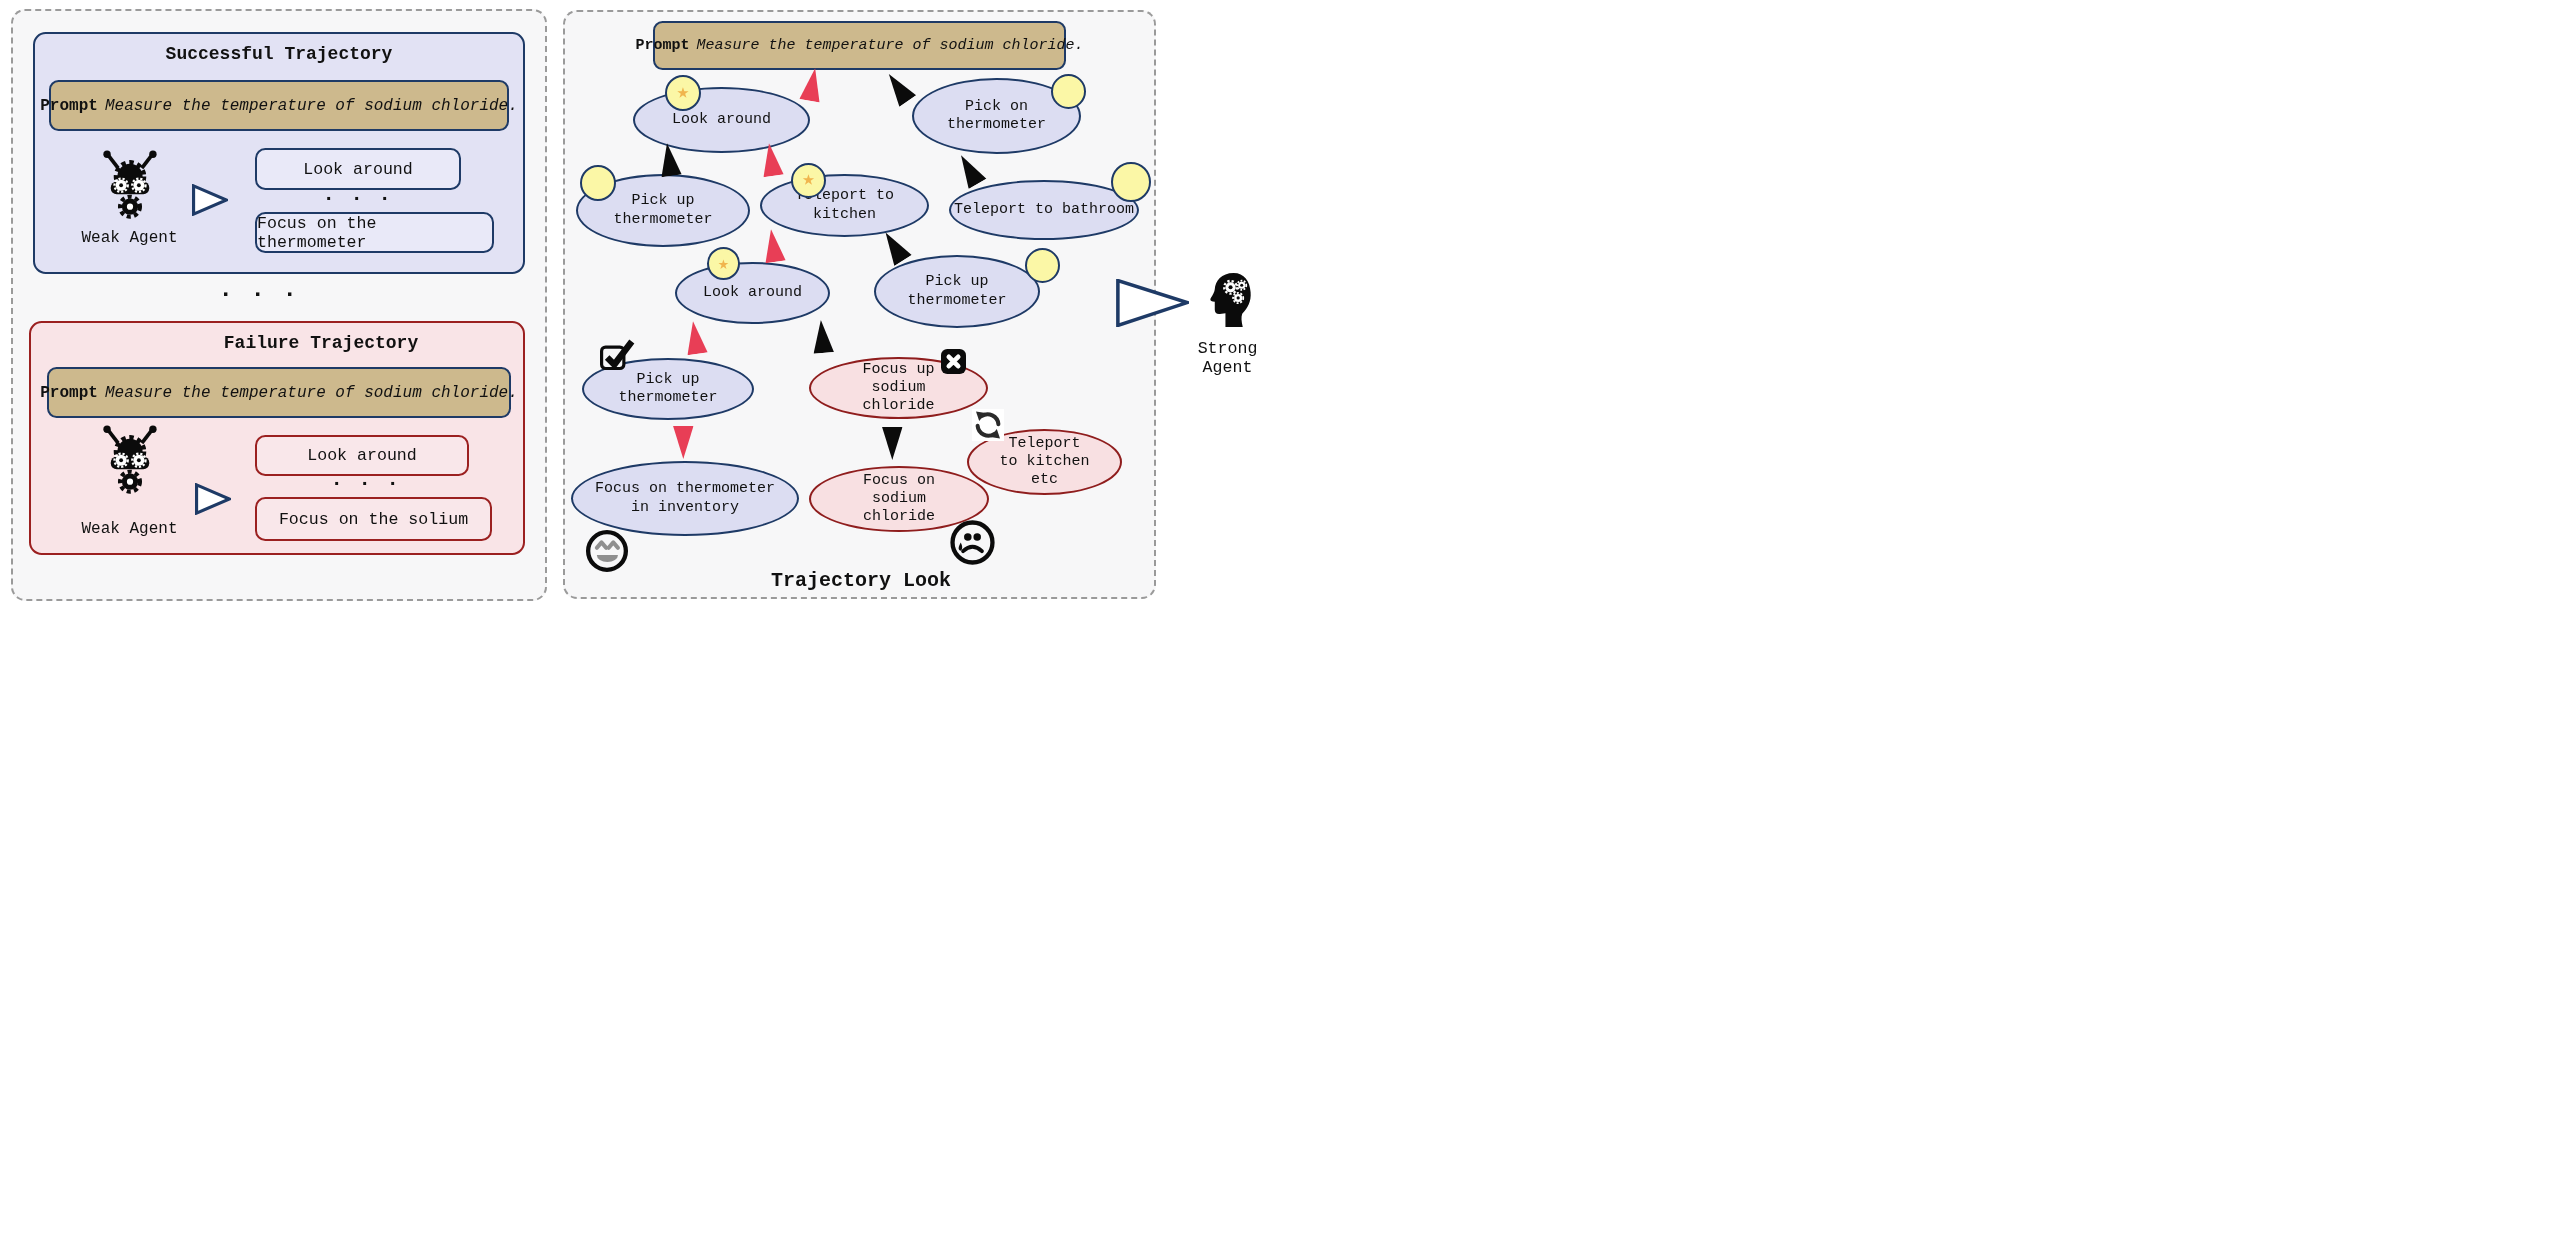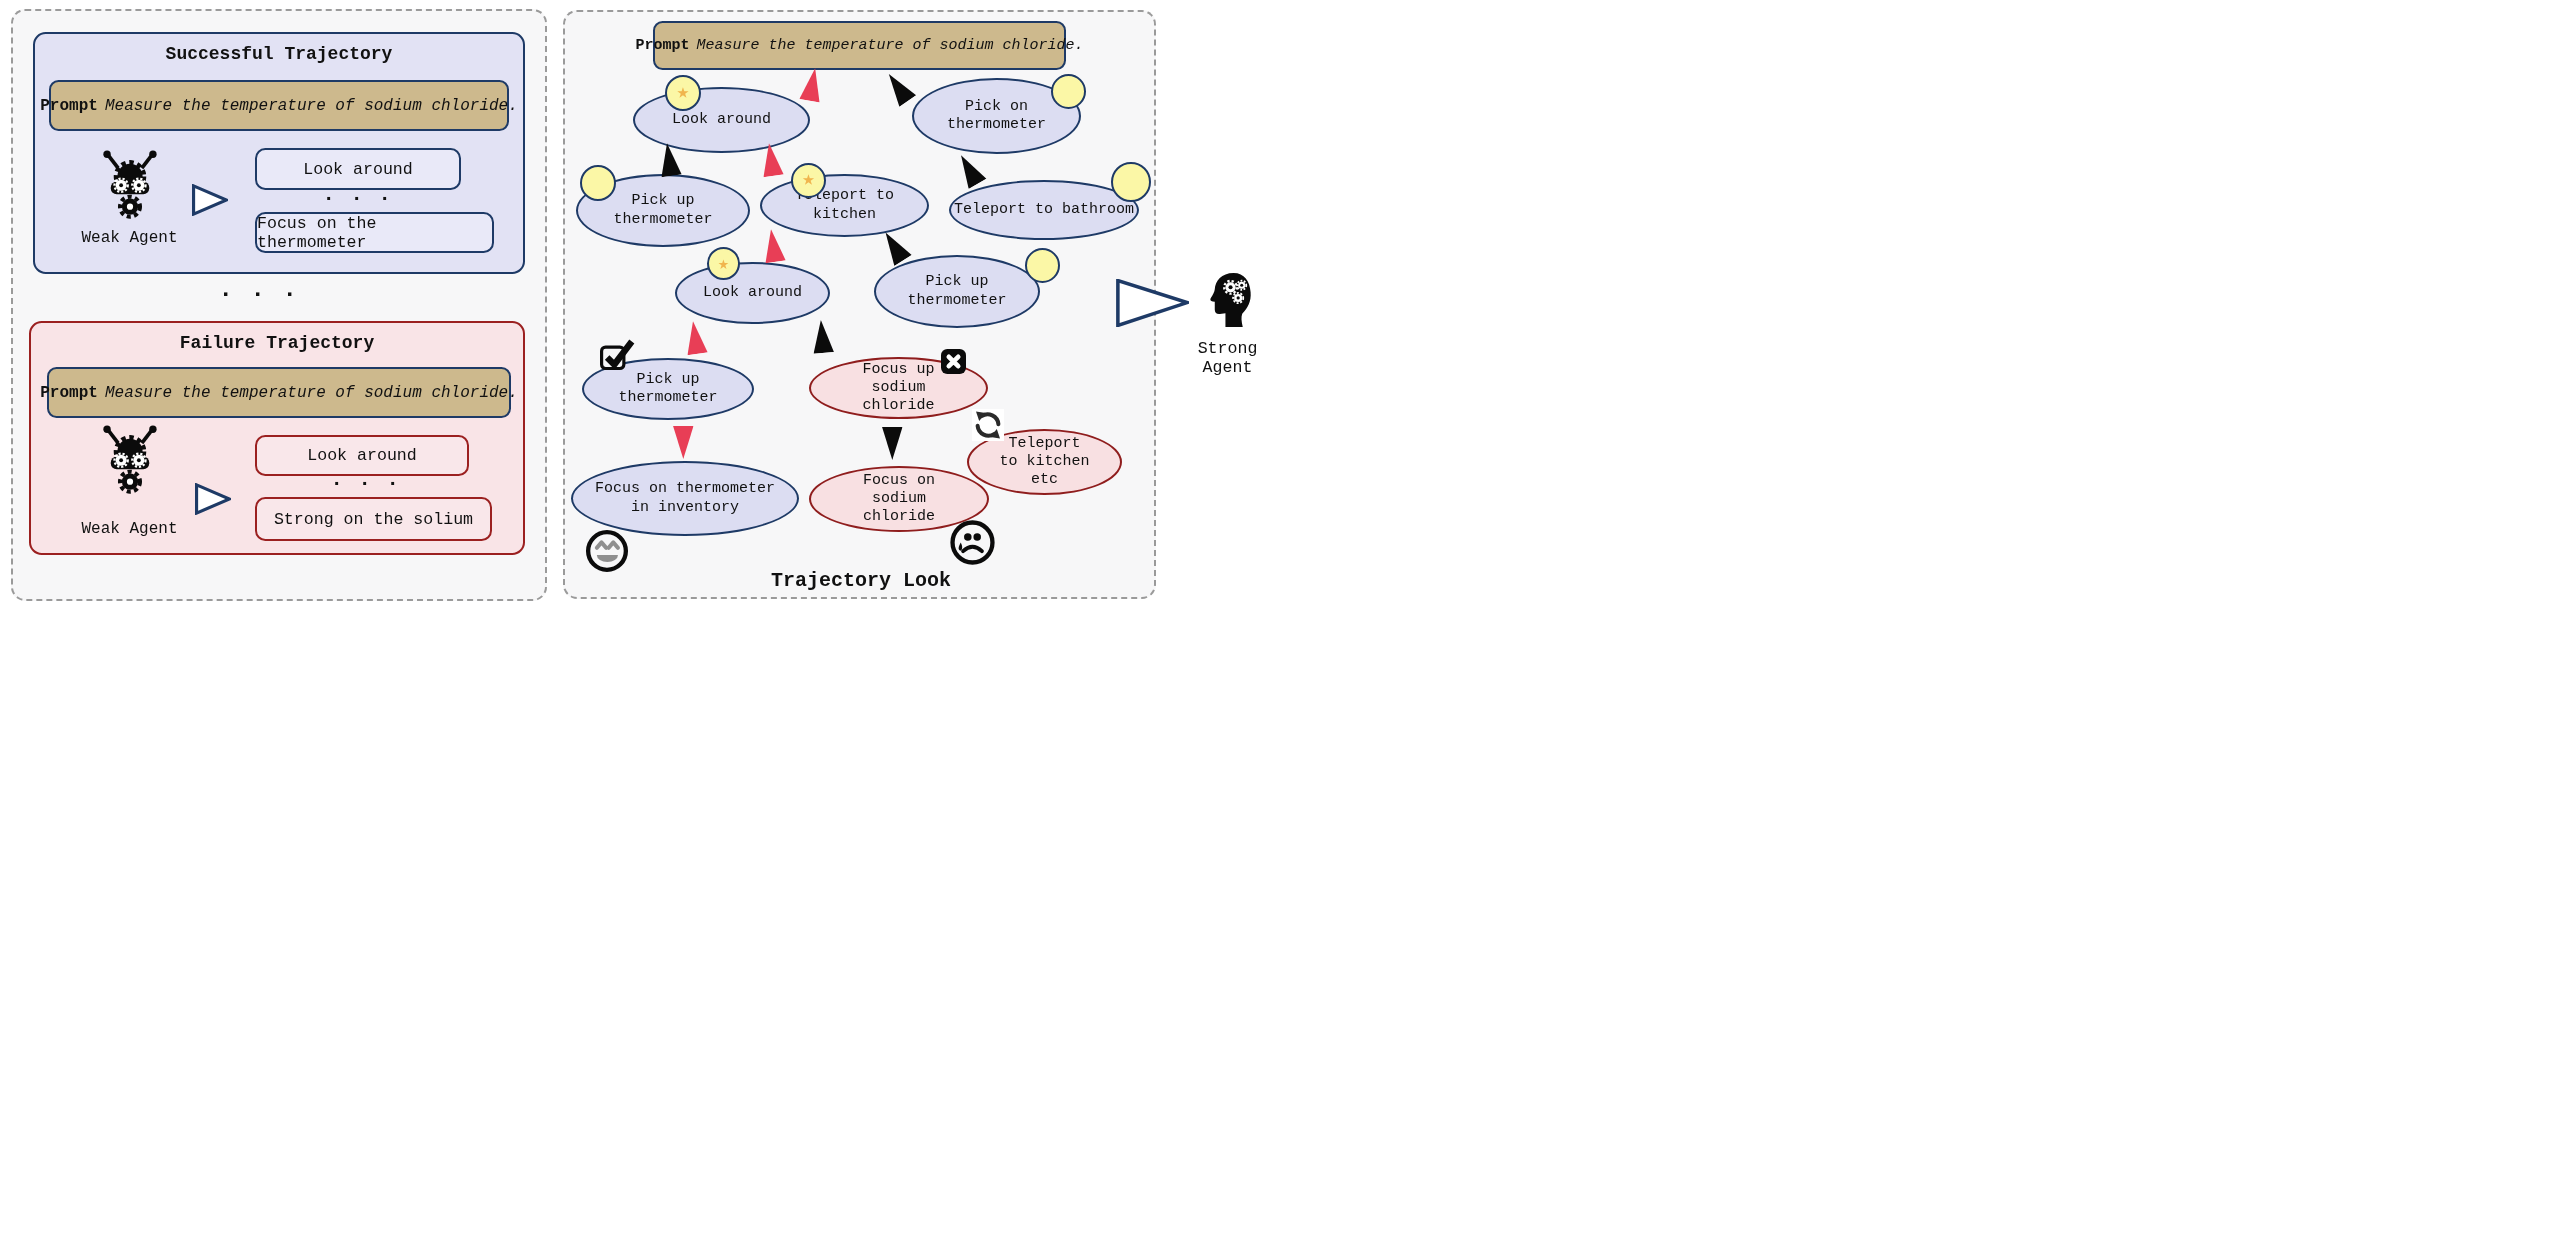--- a/index.html
+++ b/index.html
@@ -75,21 +75,21 @@
     <span>Look around</span>
   </div>
   <div class="dots" style="left:302px;top:187px;width:111px;">· · ·</div>
   <div class="stepbox blue" style="left:255px;top:212px;width:239px;height:41px;">
     <span>Focus on the thermometer</span>
   </div>
 
   <div class="dots" style="left:203px;top:281px;width:111px;font-size:24px;">· · ·</div>
 
   <div class="bigbox red" style="left:29px;top:321px;width:496px;height:234px;"></div>
-  <div class="boxtitle" style="left:29px;top:333px;width:496px;">Failure Trajectory</div>
+  <div class="boxtitle" style="left:29px;top:333px;width:496px;padding-left:44px;">Failure Trajectory</div>
   <div class="promptbox" style="left:47px;top:367px;width:464px;height:51px;">
     <span class="plabel">Prompt</span>
     <span class="ptext">Measure the temperature of sodium chloride.</span>
   </div>
 
   <div class="icon" style="left:93px;top:422px;width:74px;height:78px;">
     <svg viewBox="0 0 100 100" width="74" height="78">
       <line x1="34" y1="26" x2="21" y2="9" stroke="#0b0b0b" stroke-width="5"></line>
       <line x1="66" y1="26" x2="79" y2="9" stroke="#0b0b0b" stroke-width="5"></line>
       <circle cx="19" cy="7" r="5" fill="#0b0b0b"></circle>
@@ -114,21 +114,21 @@
     <svg viewBox="0 0 46 40" width="36" height="32">
         <polygon points="2,2 44,20 2,38" fill="#ffffff" stroke="#1e3a66" stroke-width="4"></polygon>
       </svg>
   </div>
 
   <div class="stepbox red" style="left:255px;top:435px;width:214px;height:41px;">
     <span>Look around</span>
   </div>
   <div class="dots" style="left:310px;top:472px;width:111px;">· · ·</div>
   <div class="stepbox red" style="left:255px;top:497px;width:237px;height:44px;">
-    <span>Strong on the solium</span>
+    <span>Focus on the solium</span>
   </div>
 
   <div class="panel" style="left:563px;top:9.5px;width:593px;height:589px;"></div>
 
   <div class="promptbox" style="left:653px;top:20.6px;width:413px;height:49px;font-size:15px;">
     <span class="plabel">Prompt</span>
     <span class="ptext">Measure the temperature of sodium chloride.</span>
   </div>
 
   <div class="ellipse blue" style="left:633px;top:87px;width:177px;height:66px;">

